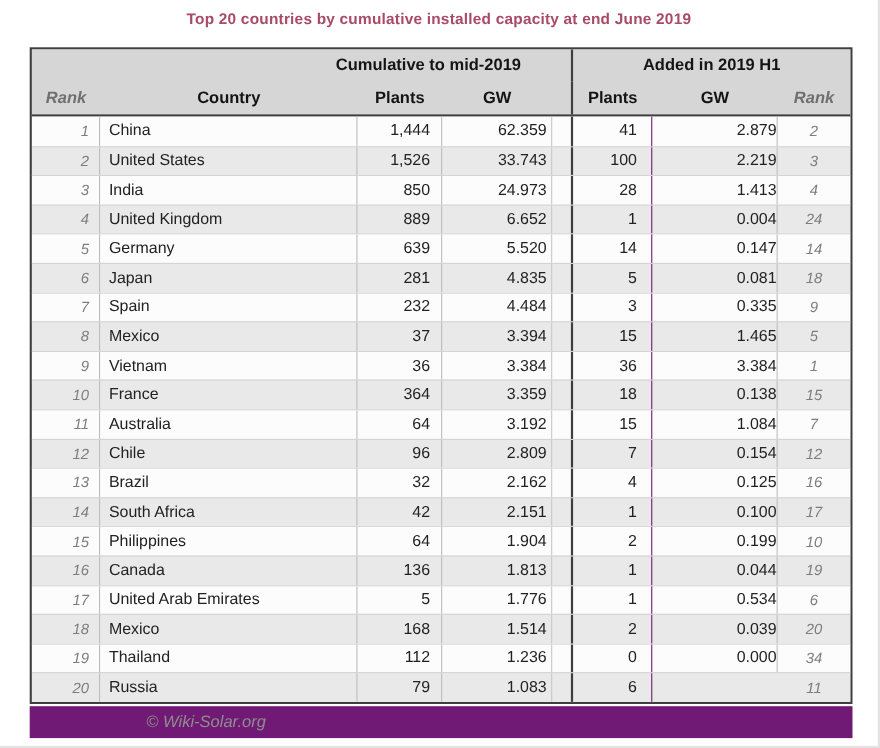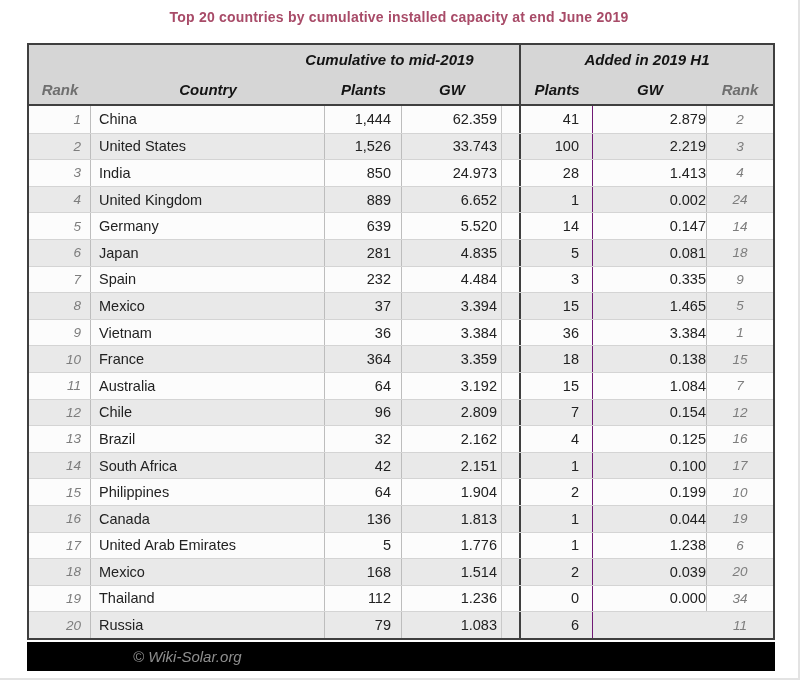--- a/index.html
+++ b/index.html
@@ -17,21 +17,21 @@
     position:absolute;left:27px;top:43px;width:748px;
     border:2px solid #3f3f3f;background:#ffffff;box-sizing:border-box;
   }
   .hdr{
     display:grid;
     grid-template-columns:62px 169px 65px 77px 100px 17px 74px 114px 66px;
     grid-template-rows:29px 30px;
     background:#d6d6d6;border-bottom:2px solid #3f3f3f;
   }
   .hcell{display:flex;align-items:center;justify-content:center;
-    font-weight:bold;font-size:15px;color:#141414;font-style:italic;}
+    font-weight:bold;font-size:15px;color:#141414;}
   .gh-spacer{grid-column:1/3;grid-row:1;}
   .gh-cum{grid-column:3/7;grid-row:1;}
   .gh-added{grid-column:7/10;grid-row:1;border-left:2px solid #3f3f3f;}
   .h-rank{grid-column:1;grid-row:2;font-style:italic;color:#6f6f6f;}
   .h-country{grid-column:2/4;grid-row:2;}
   .h-plants{grid-column:4;grid-row:2;}
   .h-gw{grid-column:5;grid-row:2;}
   .h-plants2{grid-column:7;grid-row:2;border-left:2px solid #3f3f3f;}
   .h-gw2{grid-column:8;grid-row:2;}
   .h-rank2{grid-column:9;grid-row:2;font-style:italic;color:#6f6f6f;}
@@ -50,21 +50,21 @@
   .c-plants{grid-column:4;justify-content:flex-end;padding-right:10px;border-right:1px solid #bdbdbd;}
   .c-gw{grid-column:5;justify-content:flex-end;padding-right:4px;border-right:1px solid #c9c9c9;}
   .c-sp{grid-column:6;}
   .c-plants2{grid-column:7;justify-content:flex-end;padding-right:13px;
     border-left:2px solid #3f3f3f;border-right:1px solid #701a75;}
   .c-gw2{grid-column:8;justify-content:flex-end;border-right:1px solid #bdbdbd;}
   .c-rank2{grid-column:9;justify-content:center;font-style:italic;color:#7d7d7d;font-size:13.5px;}
 
   .footer{
     position:absolute;left:27px;top:642px;width:748px;height:29px;
-    background:#000000;display:flex;align-items:center;box-sizing:border-box;
+    background:#701a75;display:flex;align-items:center;box-sizing:border-box;
     padding-left:106px;font-style:italic;font-size:15px;color:#8e8e8e;
   }
 </style>
 </head>
 <body>
 
 <div class="title">Top 20 countries by cumulative installed capacity at end June 2019</div>
 
 <div class="tbl">
   <div class="hdr">
@@ -111,21 +111,21 @@
     <div class="c c-gw2">1.413</div>
     <div class="c c-rank2">4</div>
   </div>
       <div class="row">
     <div class="c c-rank">4</div>
     <div class="c c-country">United Kingdom</div>
     <div class="c c-plants">889</div>
     <div class="c c-gw">6.652</div>
     <div class="c c-sp"></div>
     <div class="c c-plants2">1</div>
-    <div class="c c-gw2">0.002</div>
+    <div class="c c-gw2">0.004</div>
     <div class="c c-rank2">24</div>
   </div>
       <div class="row">
     <div class="c c-rank">5</div>
     <div class="c c-country">Germany</div>
     <div class="c c-plants">639</div>
     <div class="c c-gw">5.520</div>
     <div class="c c-sp"></div>
     <div class="c c-plants2">14</div>
     <div class="c c-gw2">0.147</div>
@@ -241,21 +241,21 @@
     <div class="c c-gw2">0.044</div>
     <div class="c c-rank2">19</div>
   </div>
       <div class="row">
     <div class="c c-rank">17</div>
     <div class="c c-country">United Arab Emirates</div>
     <div class="c c-plants">5</div>
     <div class="c c-gw">1.776</div>
     <div class="c c-sp"></div>
     <div class="c c-plants2">1</div>
-    <div class="c c-gw2">1.238</div>
+    <div class="c c-gw2">0.534</div>
     <div class="c c-rank2">6</div>
   </div>
       <div class="row">
     <div class="c c-rank">18</div>
     <div class="c c-country">Mexico</div>
     <div class="c c-plants">168</div>
     <div class="c c-gw">1.514</div>
     <div class="c c-sp"></div>
     <div class="c c-plants2">2</div>
     <div class="c c-gw2">0.039</div>

